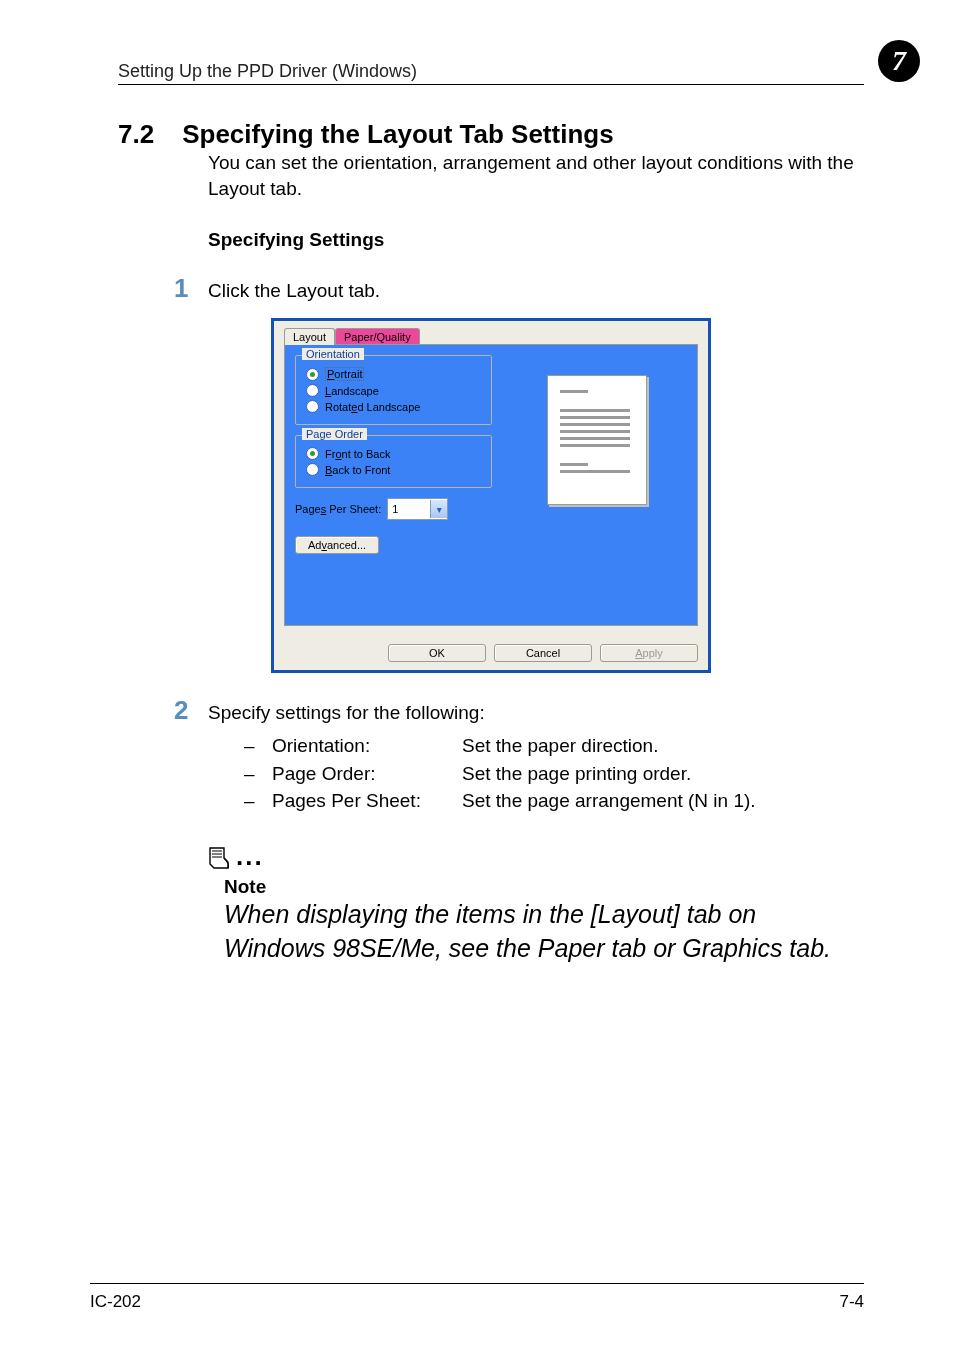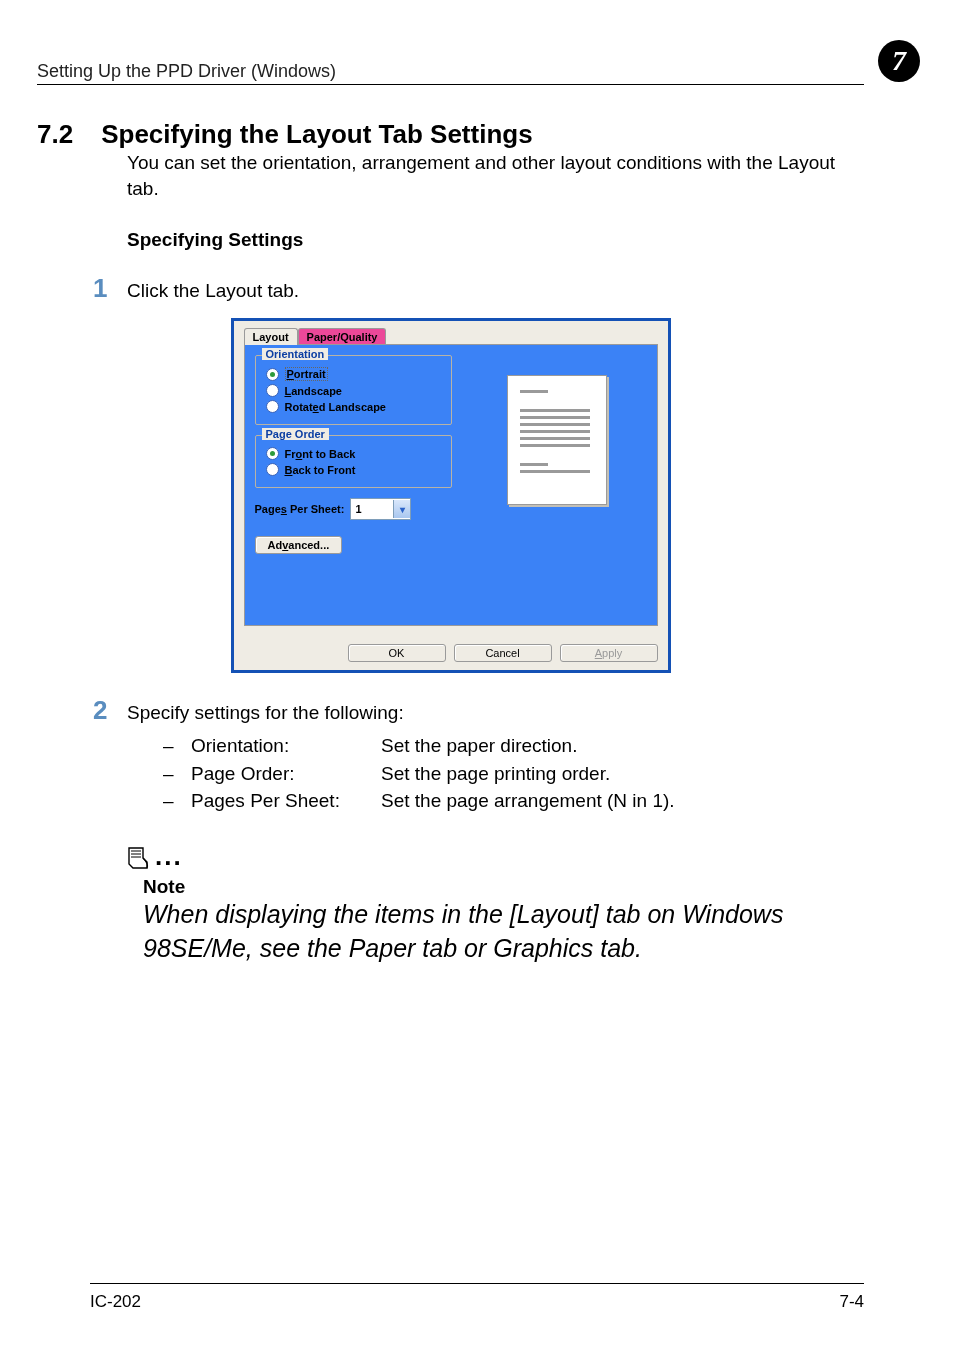--- a/index.html
+++ b/index.html
@@ -7,21 +7,21 @@
     padding: 0;
     background: #fff;
     font-family: Arial, Helvetica, sans-serif;
     color: #000;
   }
   .page {
     width: 954px;
     height: 1352px;
     position: relative;
     box-sizing: border-box;
-    padding: 40px 90px 60px 37px;
+    padding: 40px 90px 60px 118px;
   }
   
   .header-row {
     display: flex;
     align-items: flex-end;
     justify-content: space-between;
     border-bottom: 1px solid #000;
     padding-bottom: 2px;
   }
   .header-title {
@@ -156,21 +156,20 @@
     justify-content: center;
     color: #fff;
     font-weight: bold;
     font-size: 13px;
   }
   .tb-help { background: linear-gradient(to bottom, #6aa7f5, #2a62c8); border: 1px solid #fff; }
   .tb-close { background: linear-gradient(to bottom, #f58b6a, #d33b1a); border: 1px solid #fff; }
 
   .dlg-body {
     padding: 6px 10px 10px 10px;
-    font-weight: bold;
   }
   .tabs {
     display: flex;
   }
   .tab {
     border: 1px solid #9a9a9a;
     border-bottom: none;
     padding: 2px 8px;
     background: #efece4;
     border-radius: 3px 3px 0 0;

